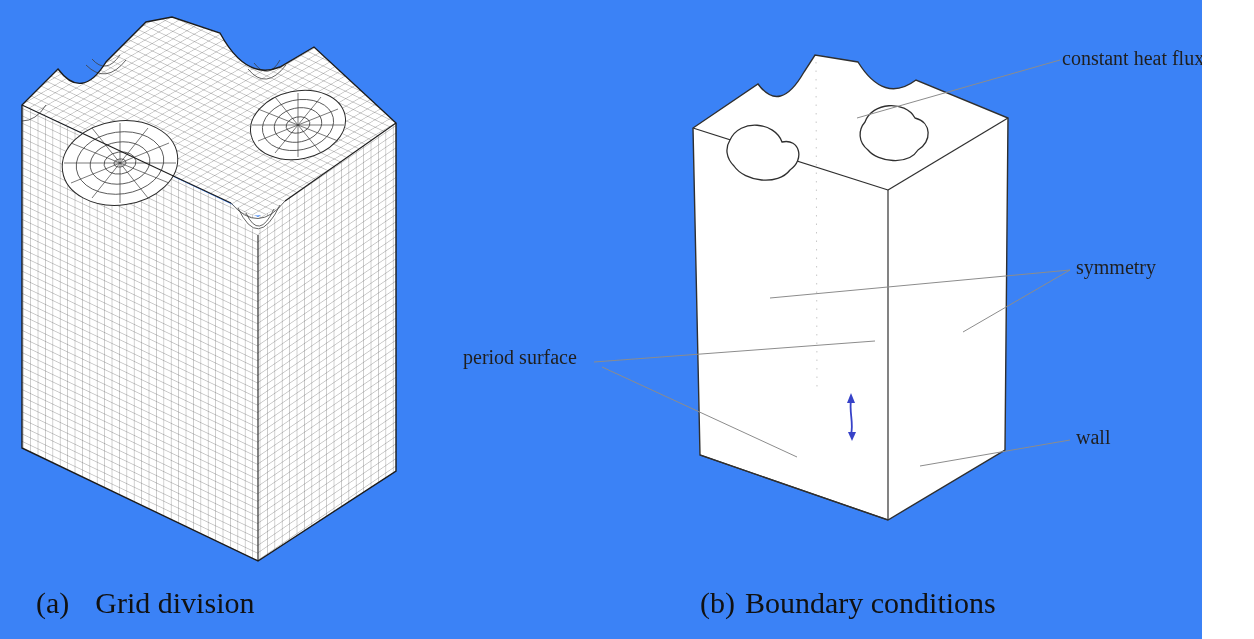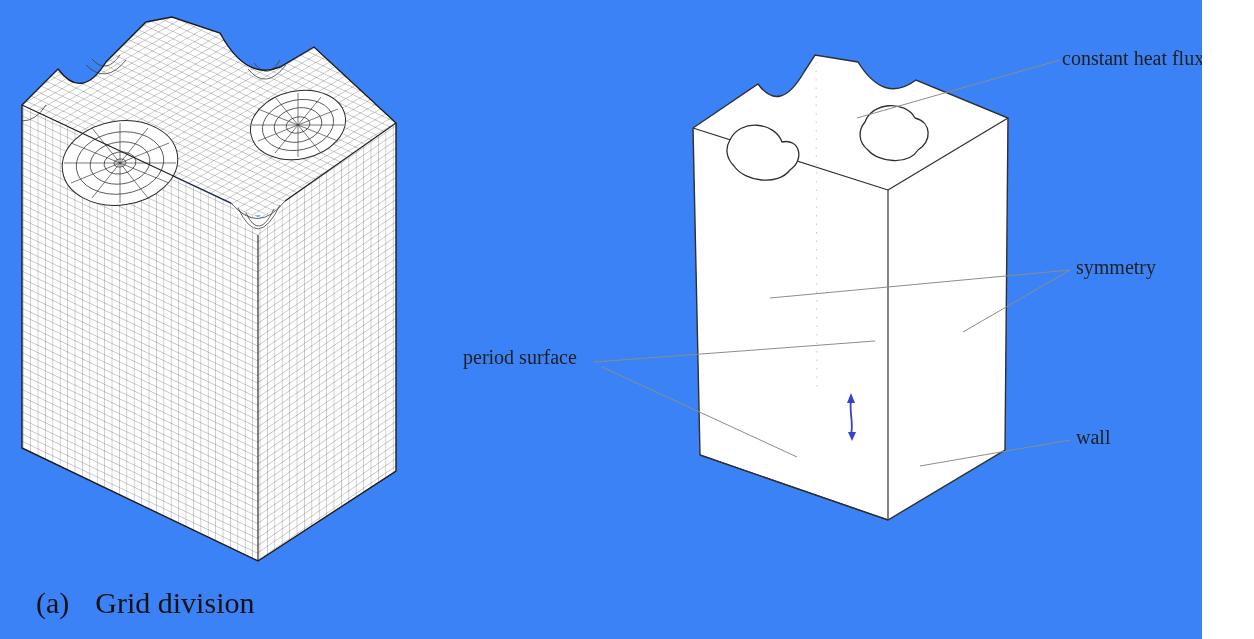--- a/index.html
+++ b/index.html
@@ -160,14 +160,17 @@
 
     <text class="b-label" x="602" y="55">constant heat flux</text>
     <text class="b-label" x="616" y="264">symmetry</text>
     <text class="b-label" x="3" y="354">period surface</text>
     <text class="b-label" x="616" y="434">wall</text>
   </svg>
 
   <div id="caption-a" class="caption">
     <span class="marker">(a)</span><span>Grid division</span>
   </div>
+  <div id="caption-b" class="caption">
+    <span class="marker">(b)</span><span>Boundary conditions</span>
+  </div>
 
 </div>
 
 </body></html>

